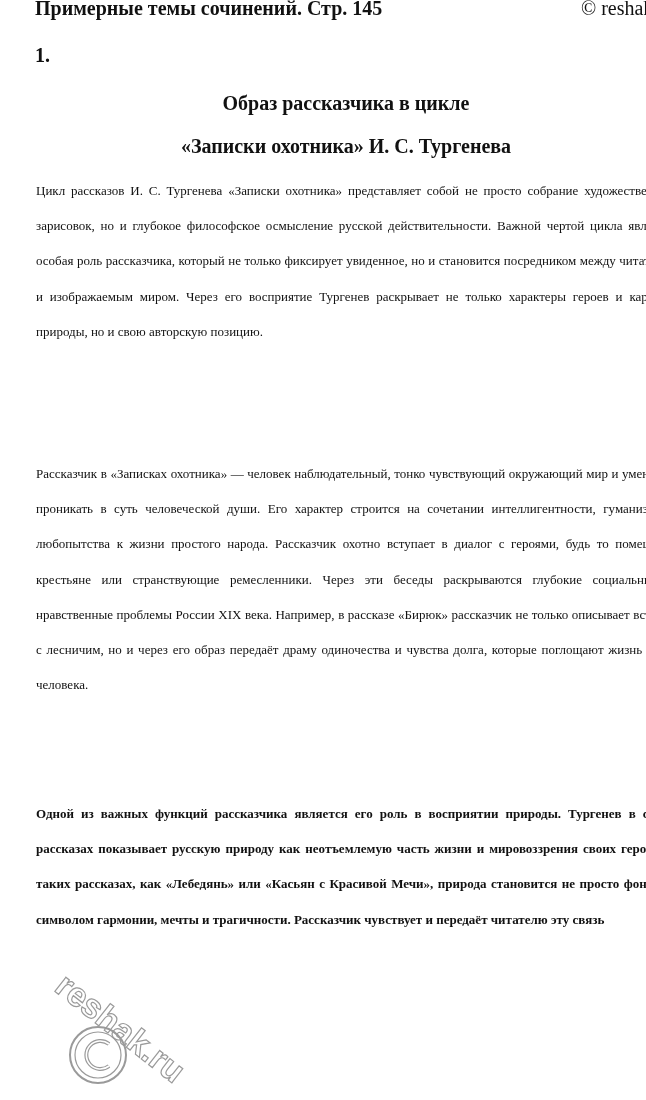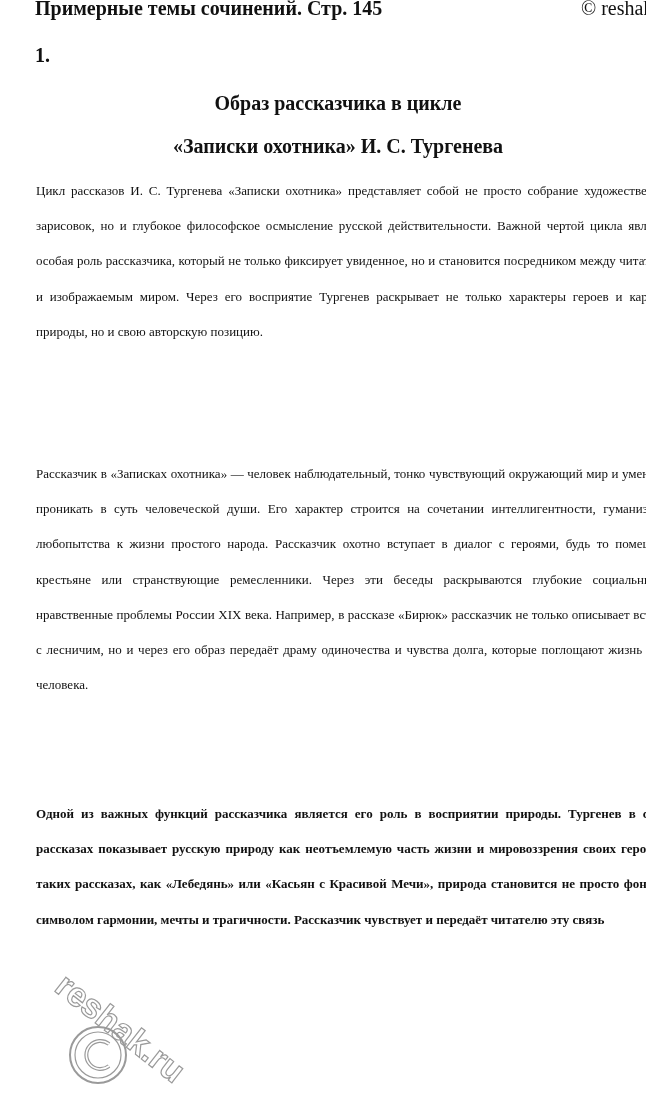--- a/index.html
+++ b/index.html
@@ -49,21 +49,21 @@
     .task-number {
       position: absolute;
       left: 2px;
       top: 43px;
       font-size: 20px;
       font-weight: bold;
       line-height: 24px;
     }
     .heading {
       position: absolute;
-      left: 8px;
+      left: 16px;
       width: 594px;
       text-align: center;
       font-size: 20px;
       font-weight: bold;
       line-height: 24px;
     }
     .heading-1 { top: 91px; }
     .heading-2 { top: 134px; }
     .body-text {
       position: absolute;

